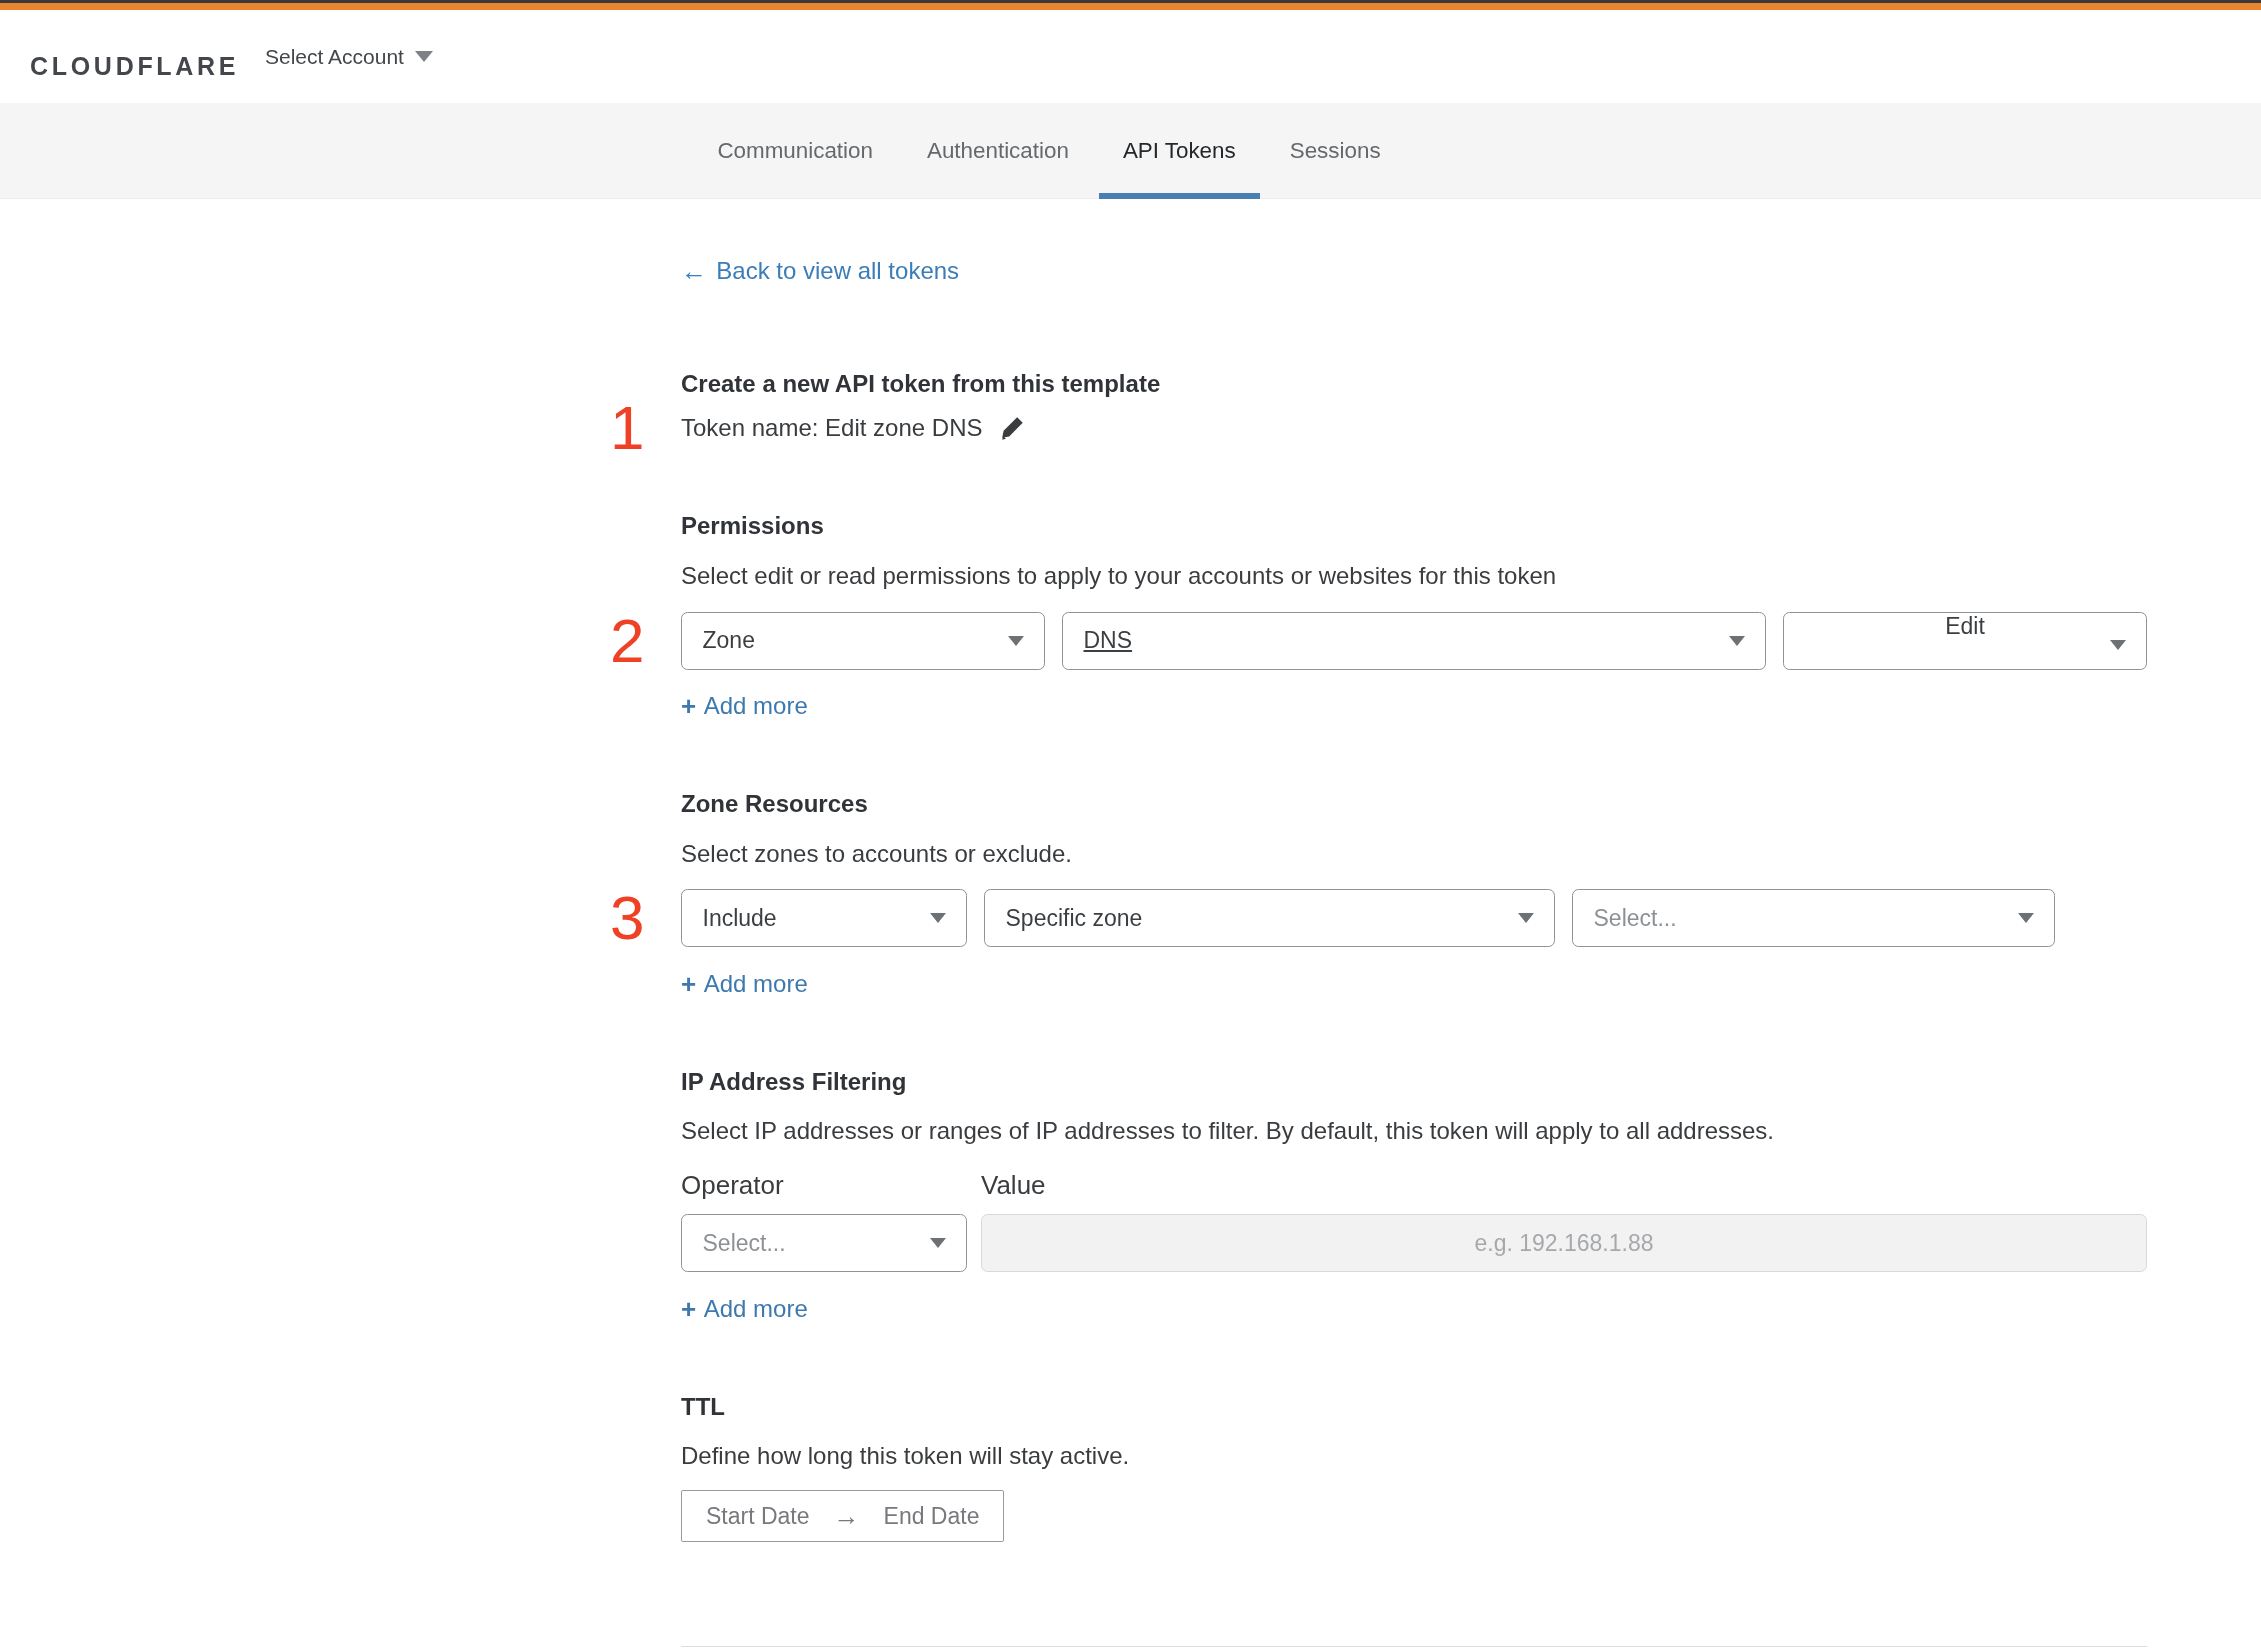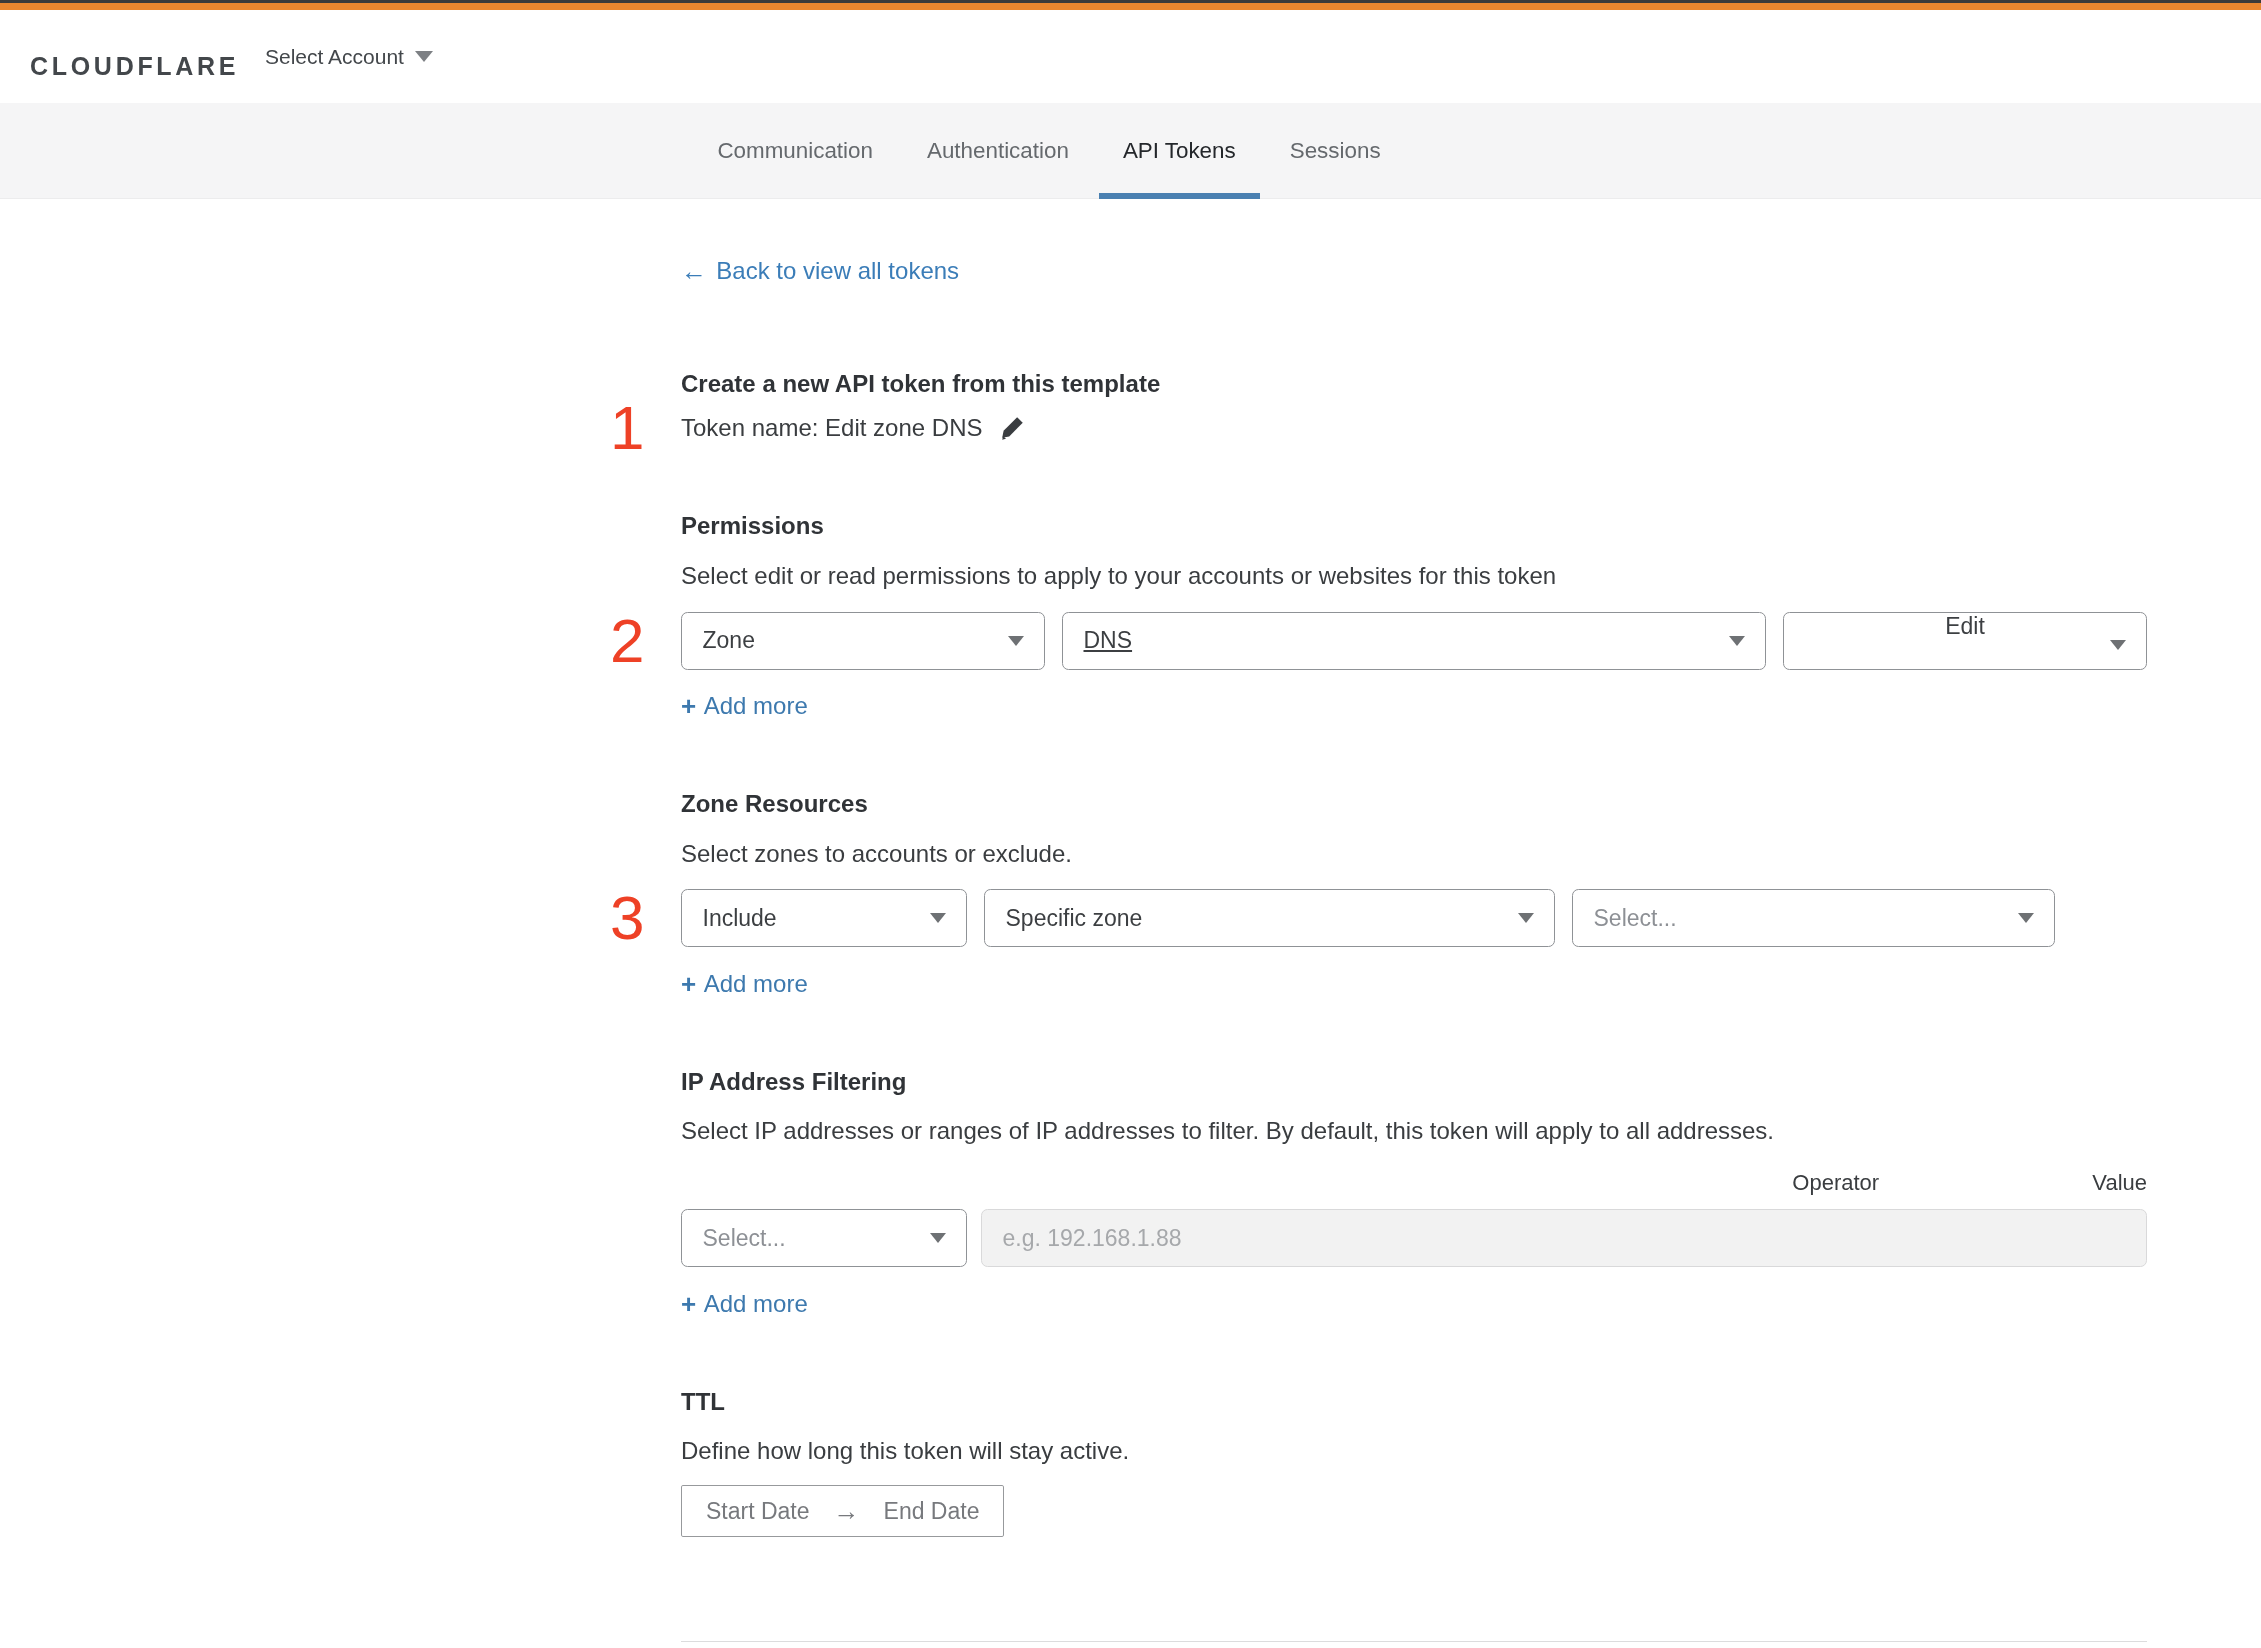--- a/index.html
+++ b/index.html
@@ -87,28 +87,29 @@
   .w-dns   { flex:1;text-decoration:underline; }
   .w-edit  { width:364px;flex-direction:column; }
   .w-incl  { width:286px; }
   .w-spec  { width:571px; }
   .w-sel   { width:483px; }
   .add-more {
     margin-top:22.4px; display:inline-flex; align-items:center; gap:7.5px;
     font-size:24px; color:#3d79ae; cursor:pointer; text-decoration:none;
   }
   .add-more .plus { font-size:26px; font-weight:bold; line-height:1; }
-  .labels-row { margin-top:24px; display:flex; font-size:22px; color:#3a3d40;justify-content:flex-end; }
+  .labels-row { margin-top:24px; display:flex; font-size:26px; color:#3a3d40; }
   .labels-row .op-label { width:300px; }
   .ip-row { position:relative; margin-top:13px; display:flex; gap:14px; }
   .ip-input {
     flex:1; height:58px; background:#f2f2f2;
     border:1.9px solid #d9d9da; border-radius:6.5px;
     padding:0 20.5px; font-size:23px; color:#a21caf;
     font-family:"Liberation Sans", sans-serif;
+    text-align:center;
   }
   .ip-input::placeholder { color:#a6a8ab; }
   .date-box {
     margin-top:18.6px; display:inline-flex; align-items:center; gap:24px;
     height:52px; border:1.9px solid #97999c; border-radius:1.9px;
     padding:0 24px; font-size:23px; color:#77797d; cursor:pointer;
     background:#fff;
   }
   .date-arrow { font-size:26px; color:#77797d; }
   .divider { margin-top:104px; border-top:1.9px solid #dcdcdd; width:100%; }

